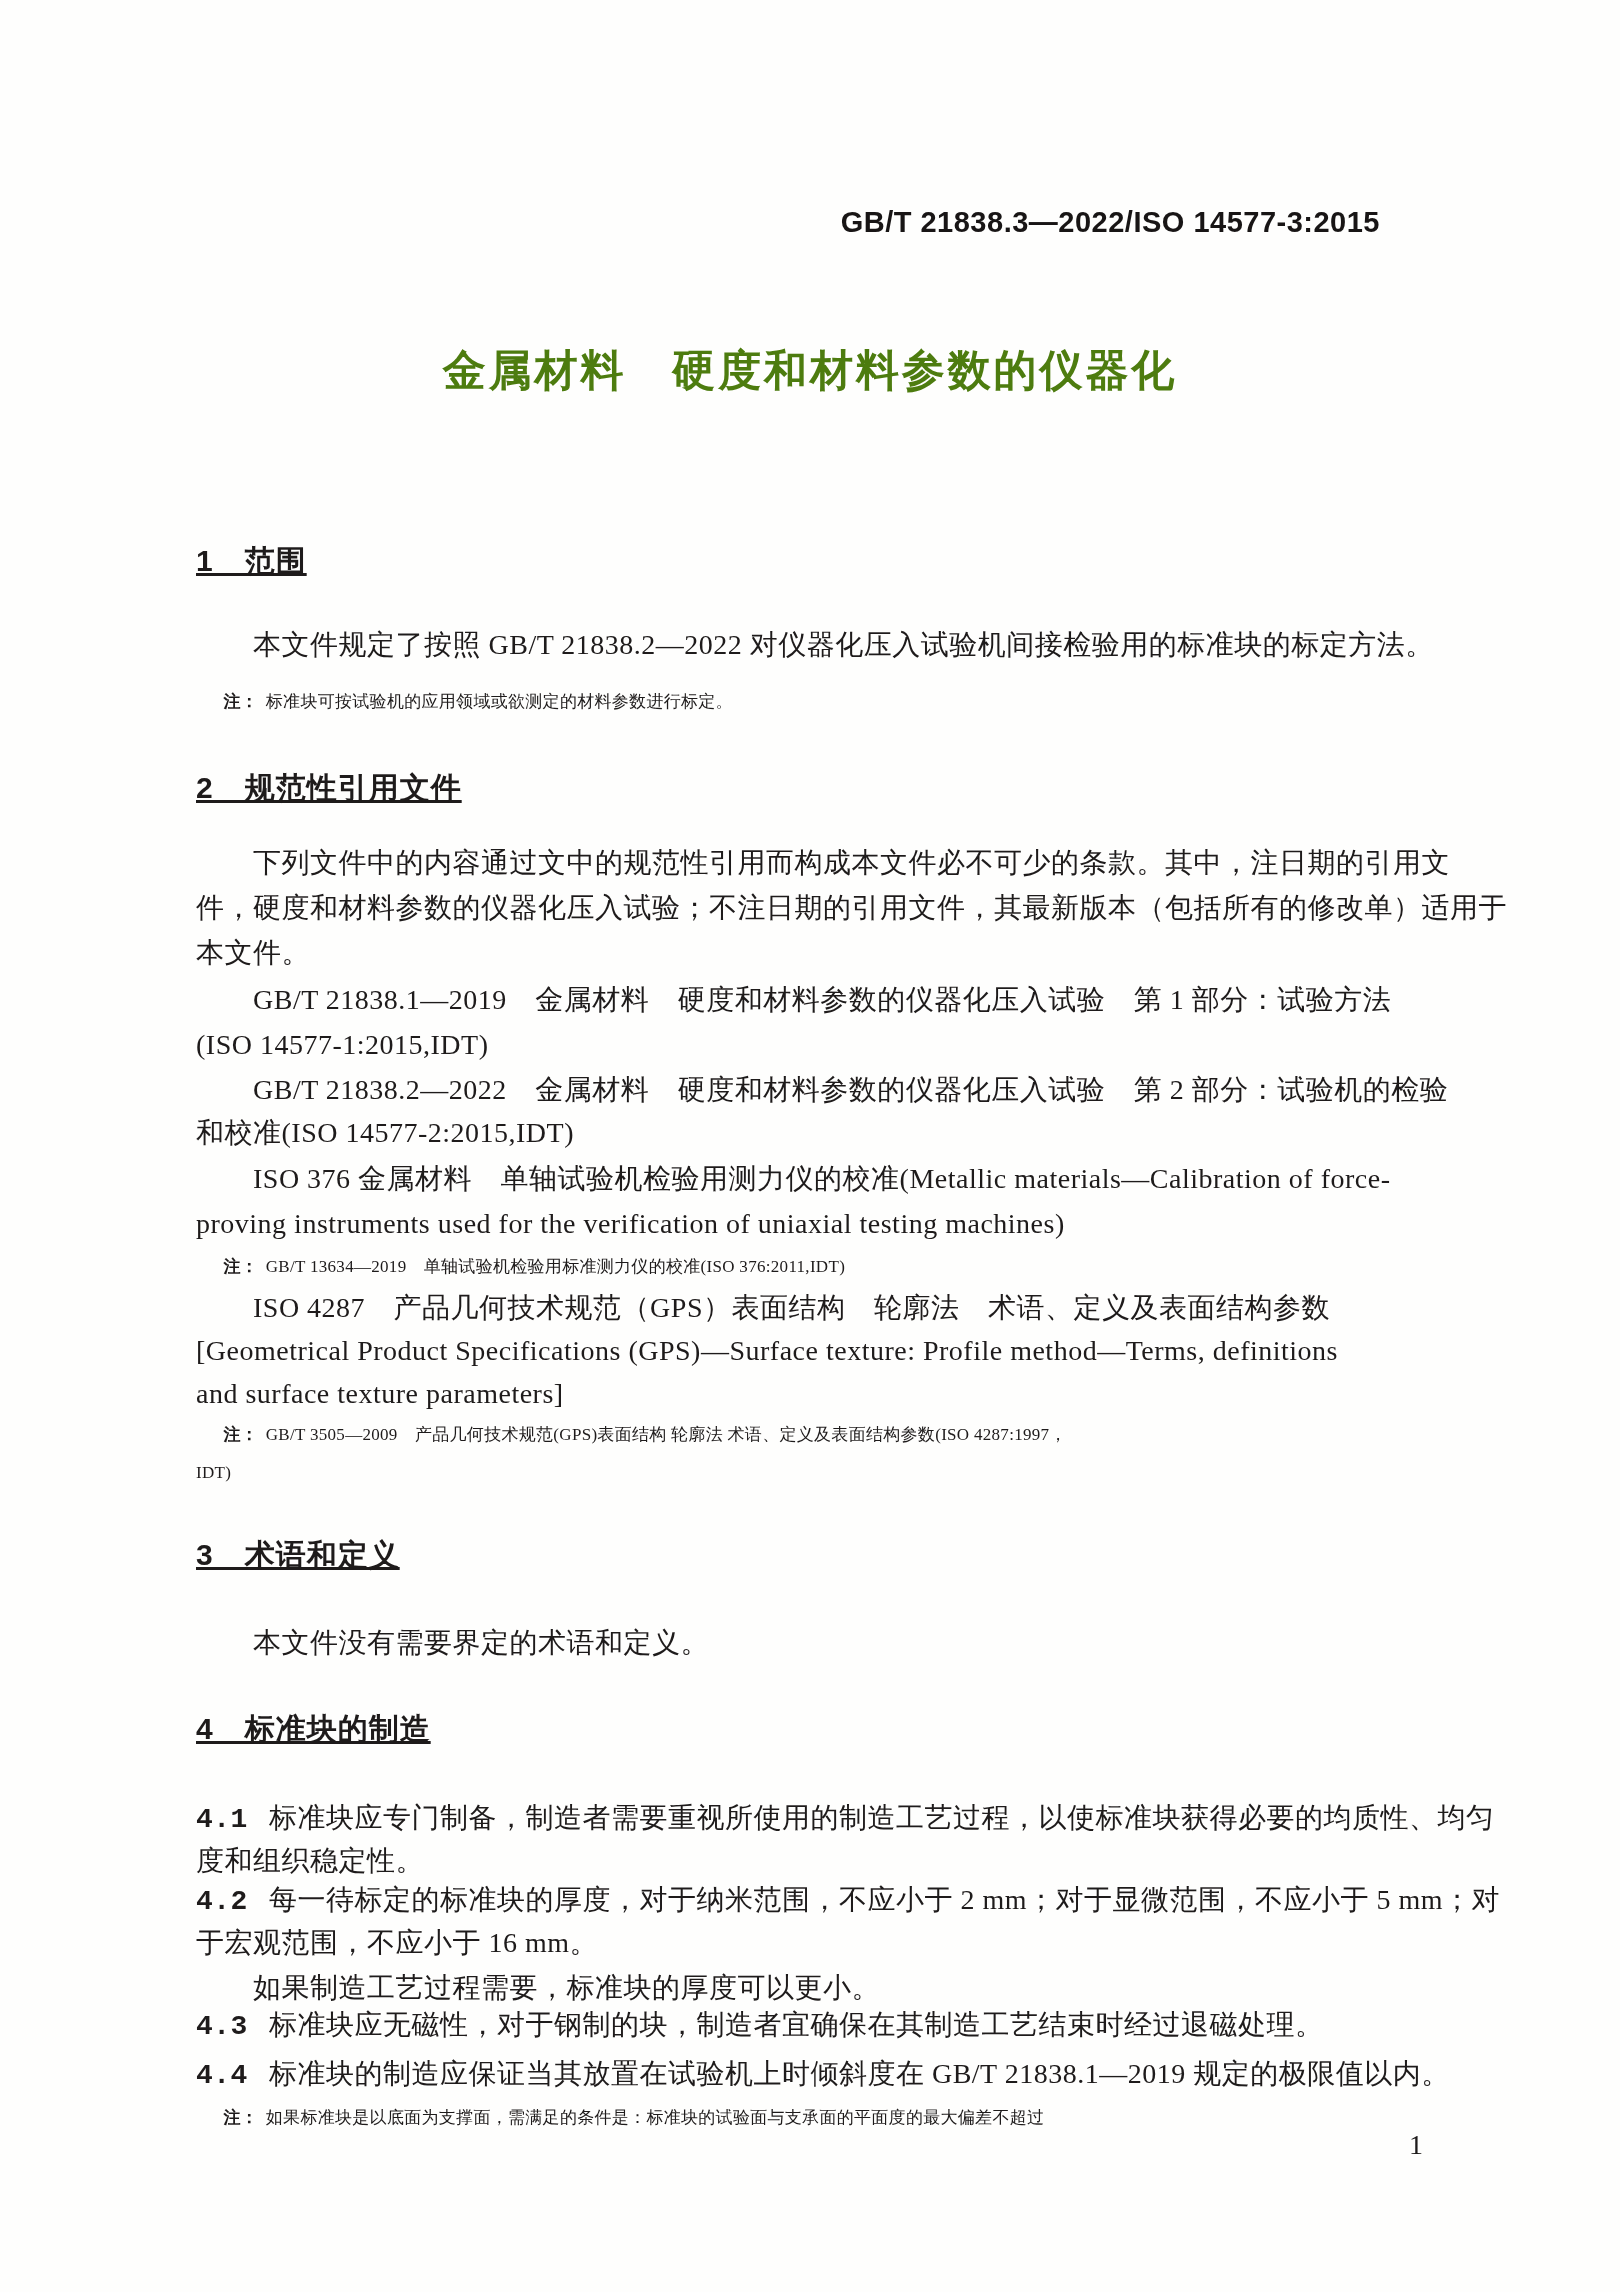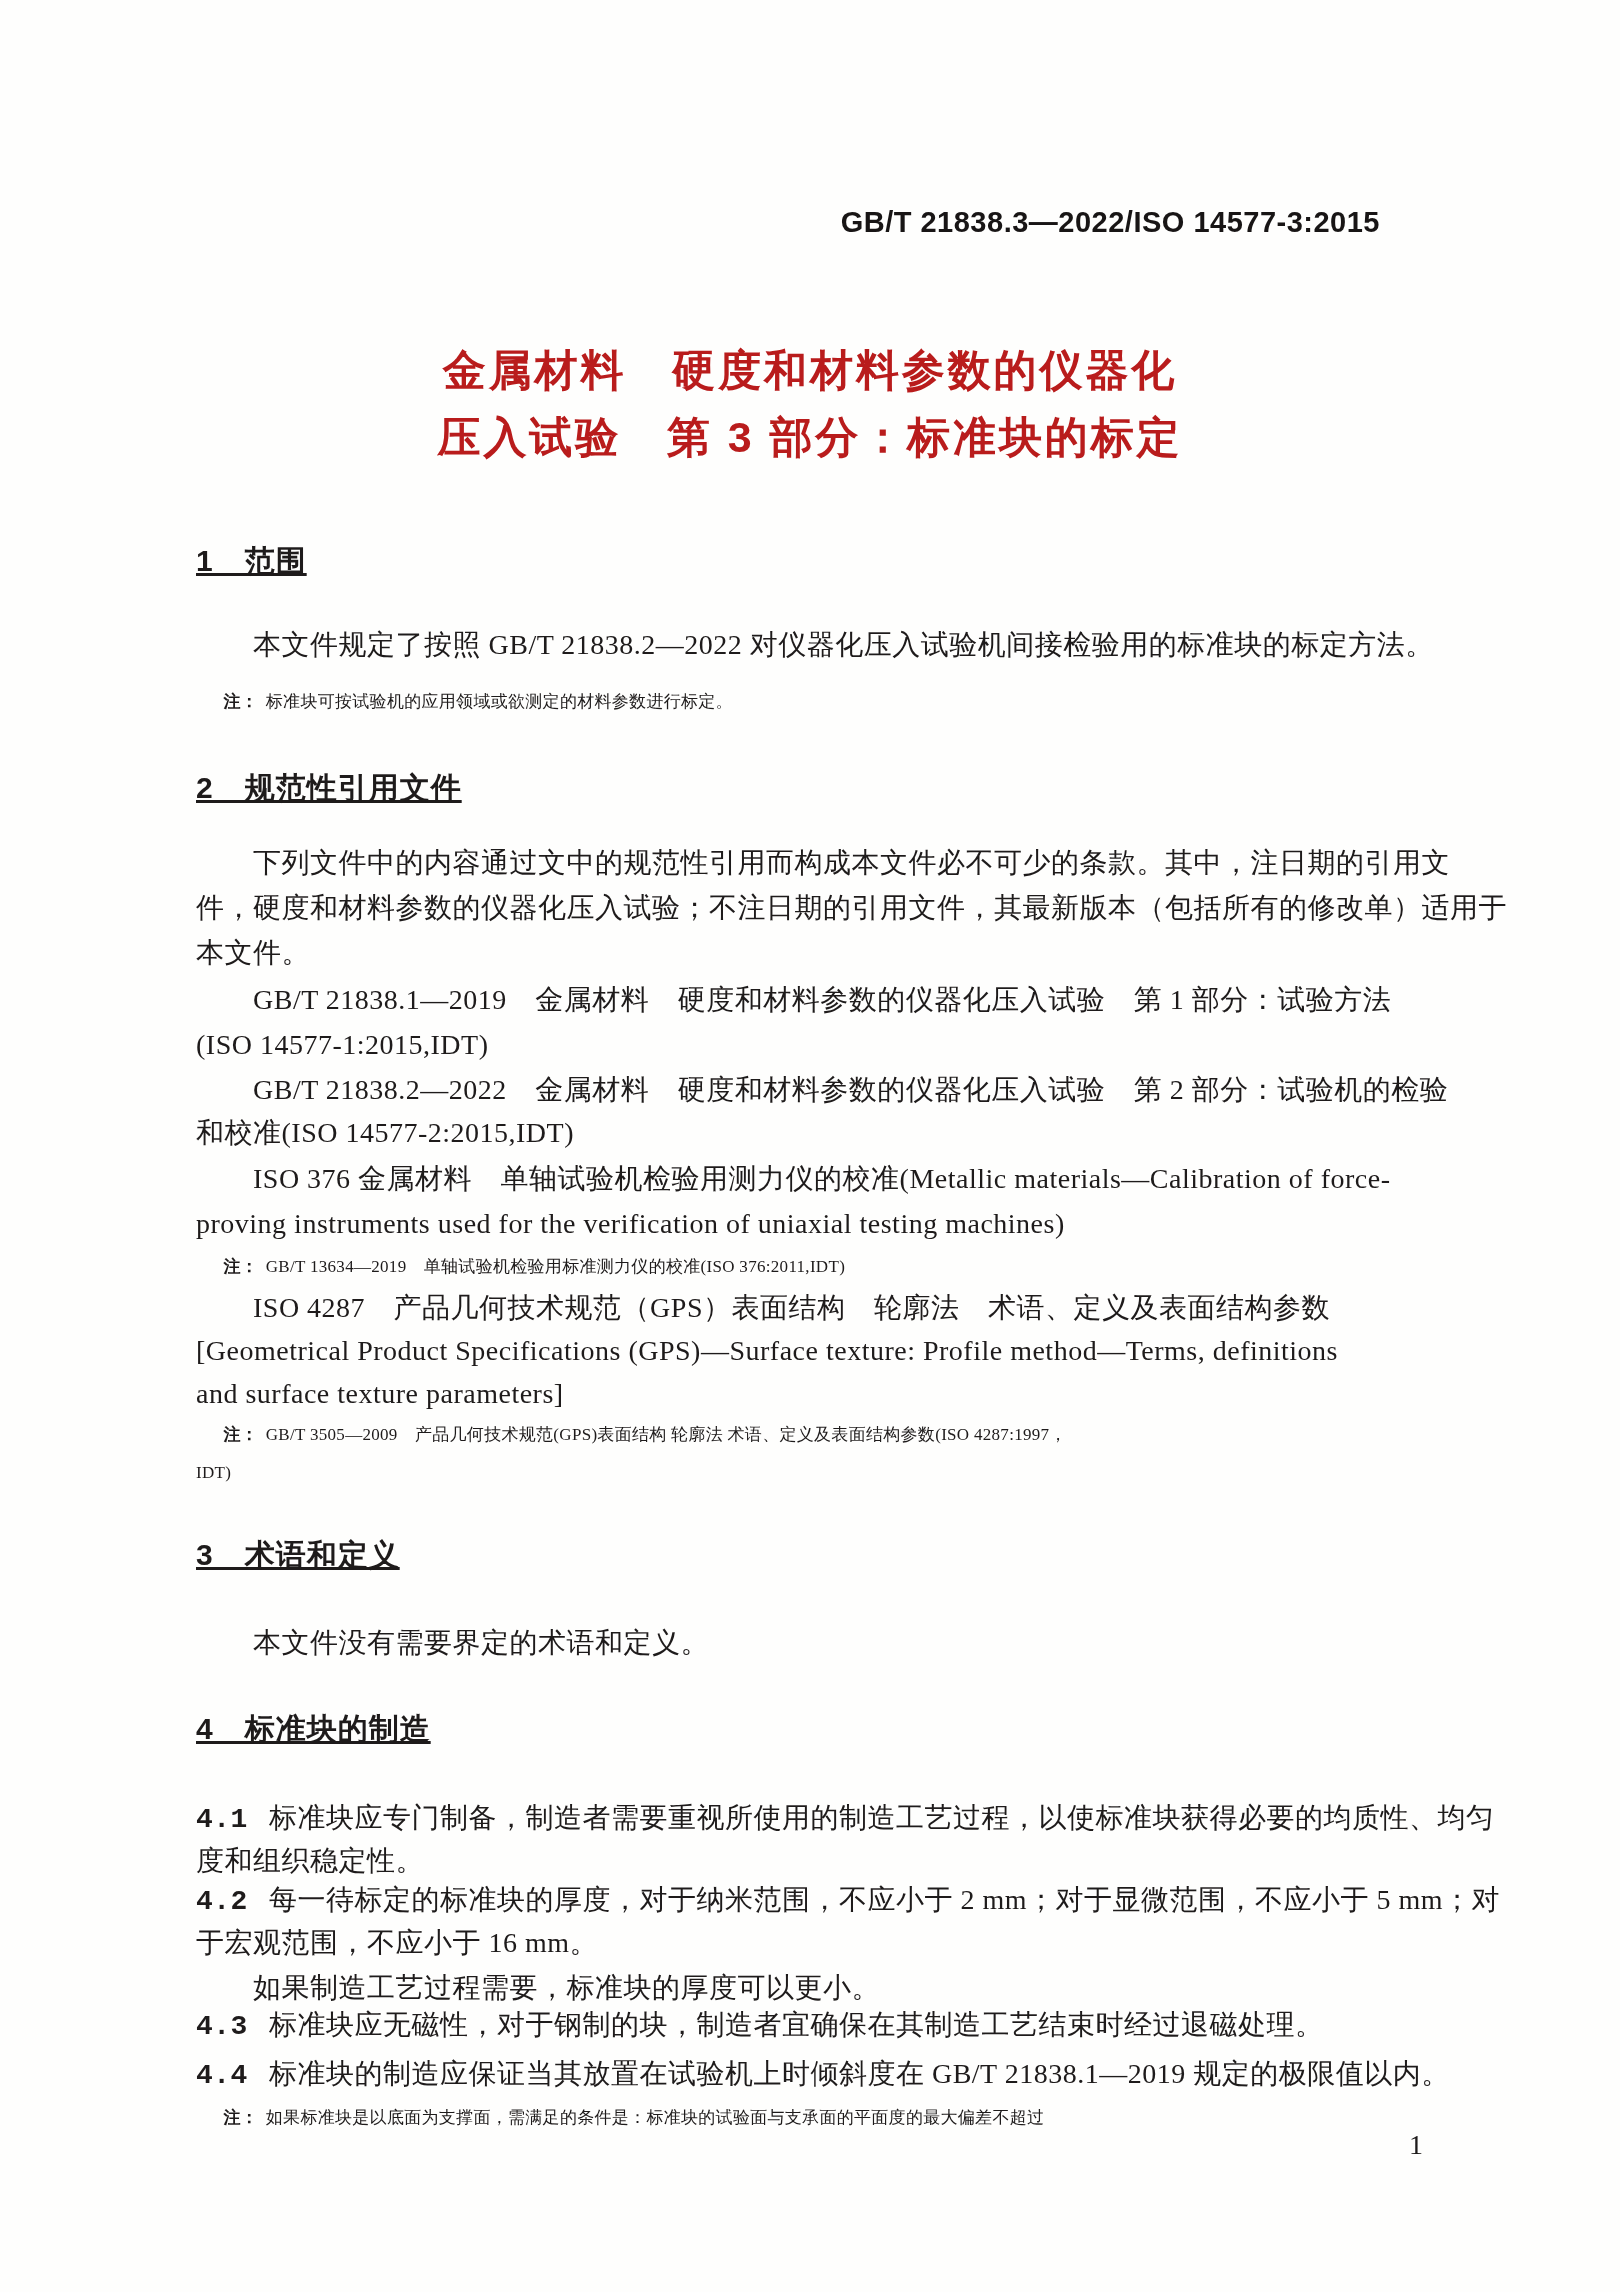--- a/index.html
+++ b/index.html
@@ -35,21 +35,21 @@
   .cnum {
     font-family:Liberation Mono, monospace;
     font-weight:bold; margin-right:21px;
   }
   .title-line {
     position:absolute; left:0; width:100%;
     text-align:center;
     font-family:"Liberation Sans", sans-serif;
     font-weight:bold; font-size:43px; line-height:51px;
     letter-spacing:2.9px;
-    color:#b91c1c;
+    color:#4d7c0f;
   }
   .header-code {
     position:absolute; right:240px; top:206px;
     font-family:"Liberation Sans", sans-serif;
     font-weight:bold; font-size:29px;
     letter-spacing:0.5px;
     color:#181515;
   }
   .page-number {
     position:absolute; left:1409px; top:2129px;
@@ -57,21 +57,20 @@
   }
 </style>
 </head>
 <body>
 
 <div class="page">
 
   <div class="header-code">GB/T 21838.3—2022/ISO 14577-3:2015</div>
 
   <div class="title-line" style="top:345px">金属材料　硬度和材料参数的仪器化</div>
-  <div class="title-line" style="top:412px">压入试验　第 3 部分：标准块的标定</div>
 
   <div class="line heading" style="top:541px">1　范围</div>
 
   <div class="line indent" style="top:625px">本文件规定了按照 GB/T 21838.2—2022 对仪器化压入试验机间接检验用的标准块的标定方法。</div>
 
   <div class="line note nindent" style="top:682px"><span class="note-label">注：</span><span>标准块可按试验机的应用领域或欲测定的材料参数进行标定。</span></div>
 
   <div class="line heading" style="top:768px">2　规范性引用文件</div>
 
   <div class="line indent" style="top:843px">下列文件中的内容通过文中的规范性引用而构成本文件必不可少的条款。其中，注日期的引用文</div>

